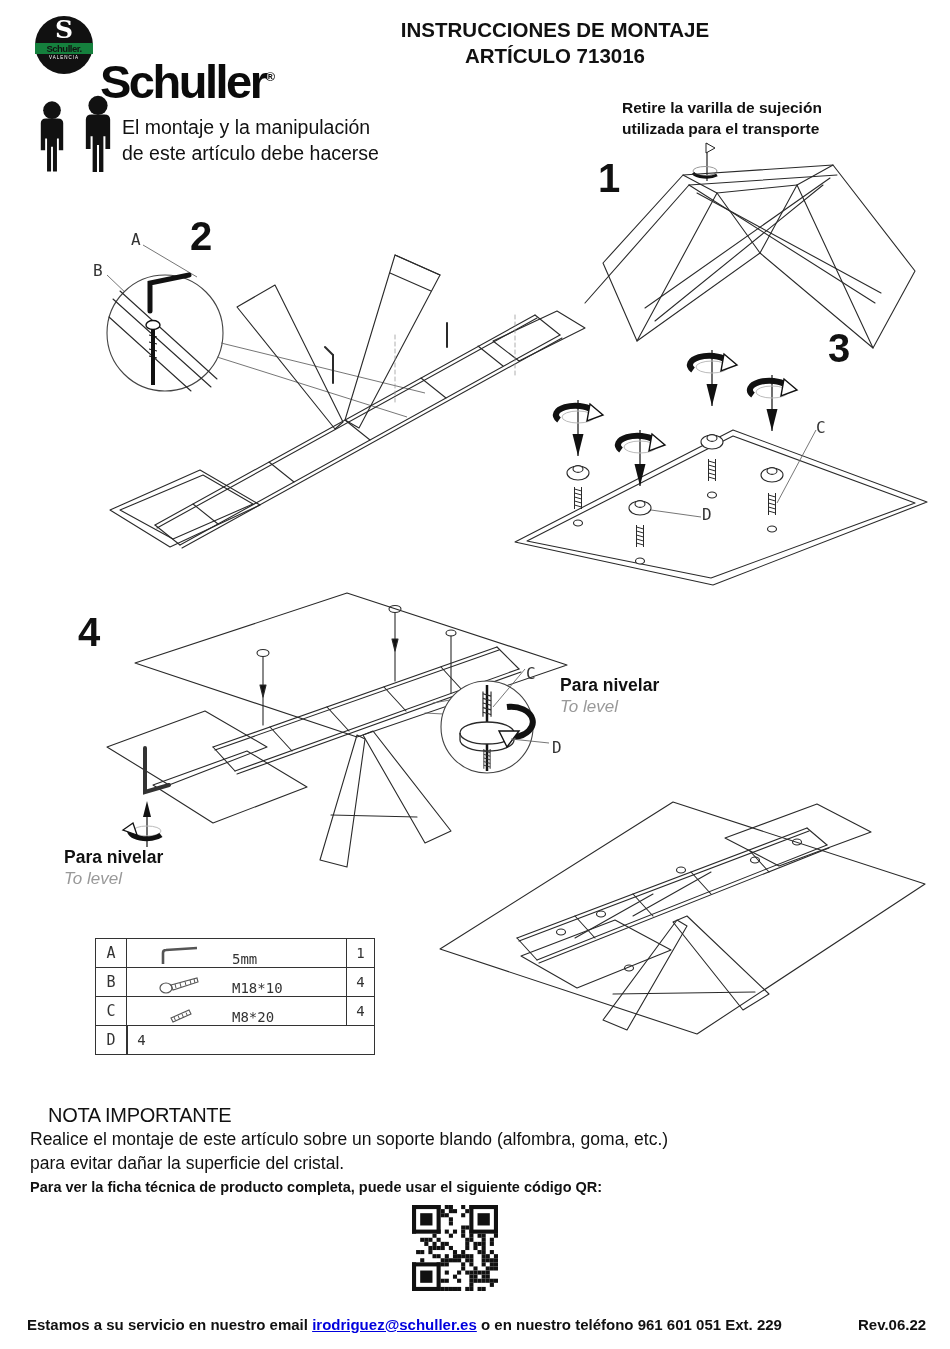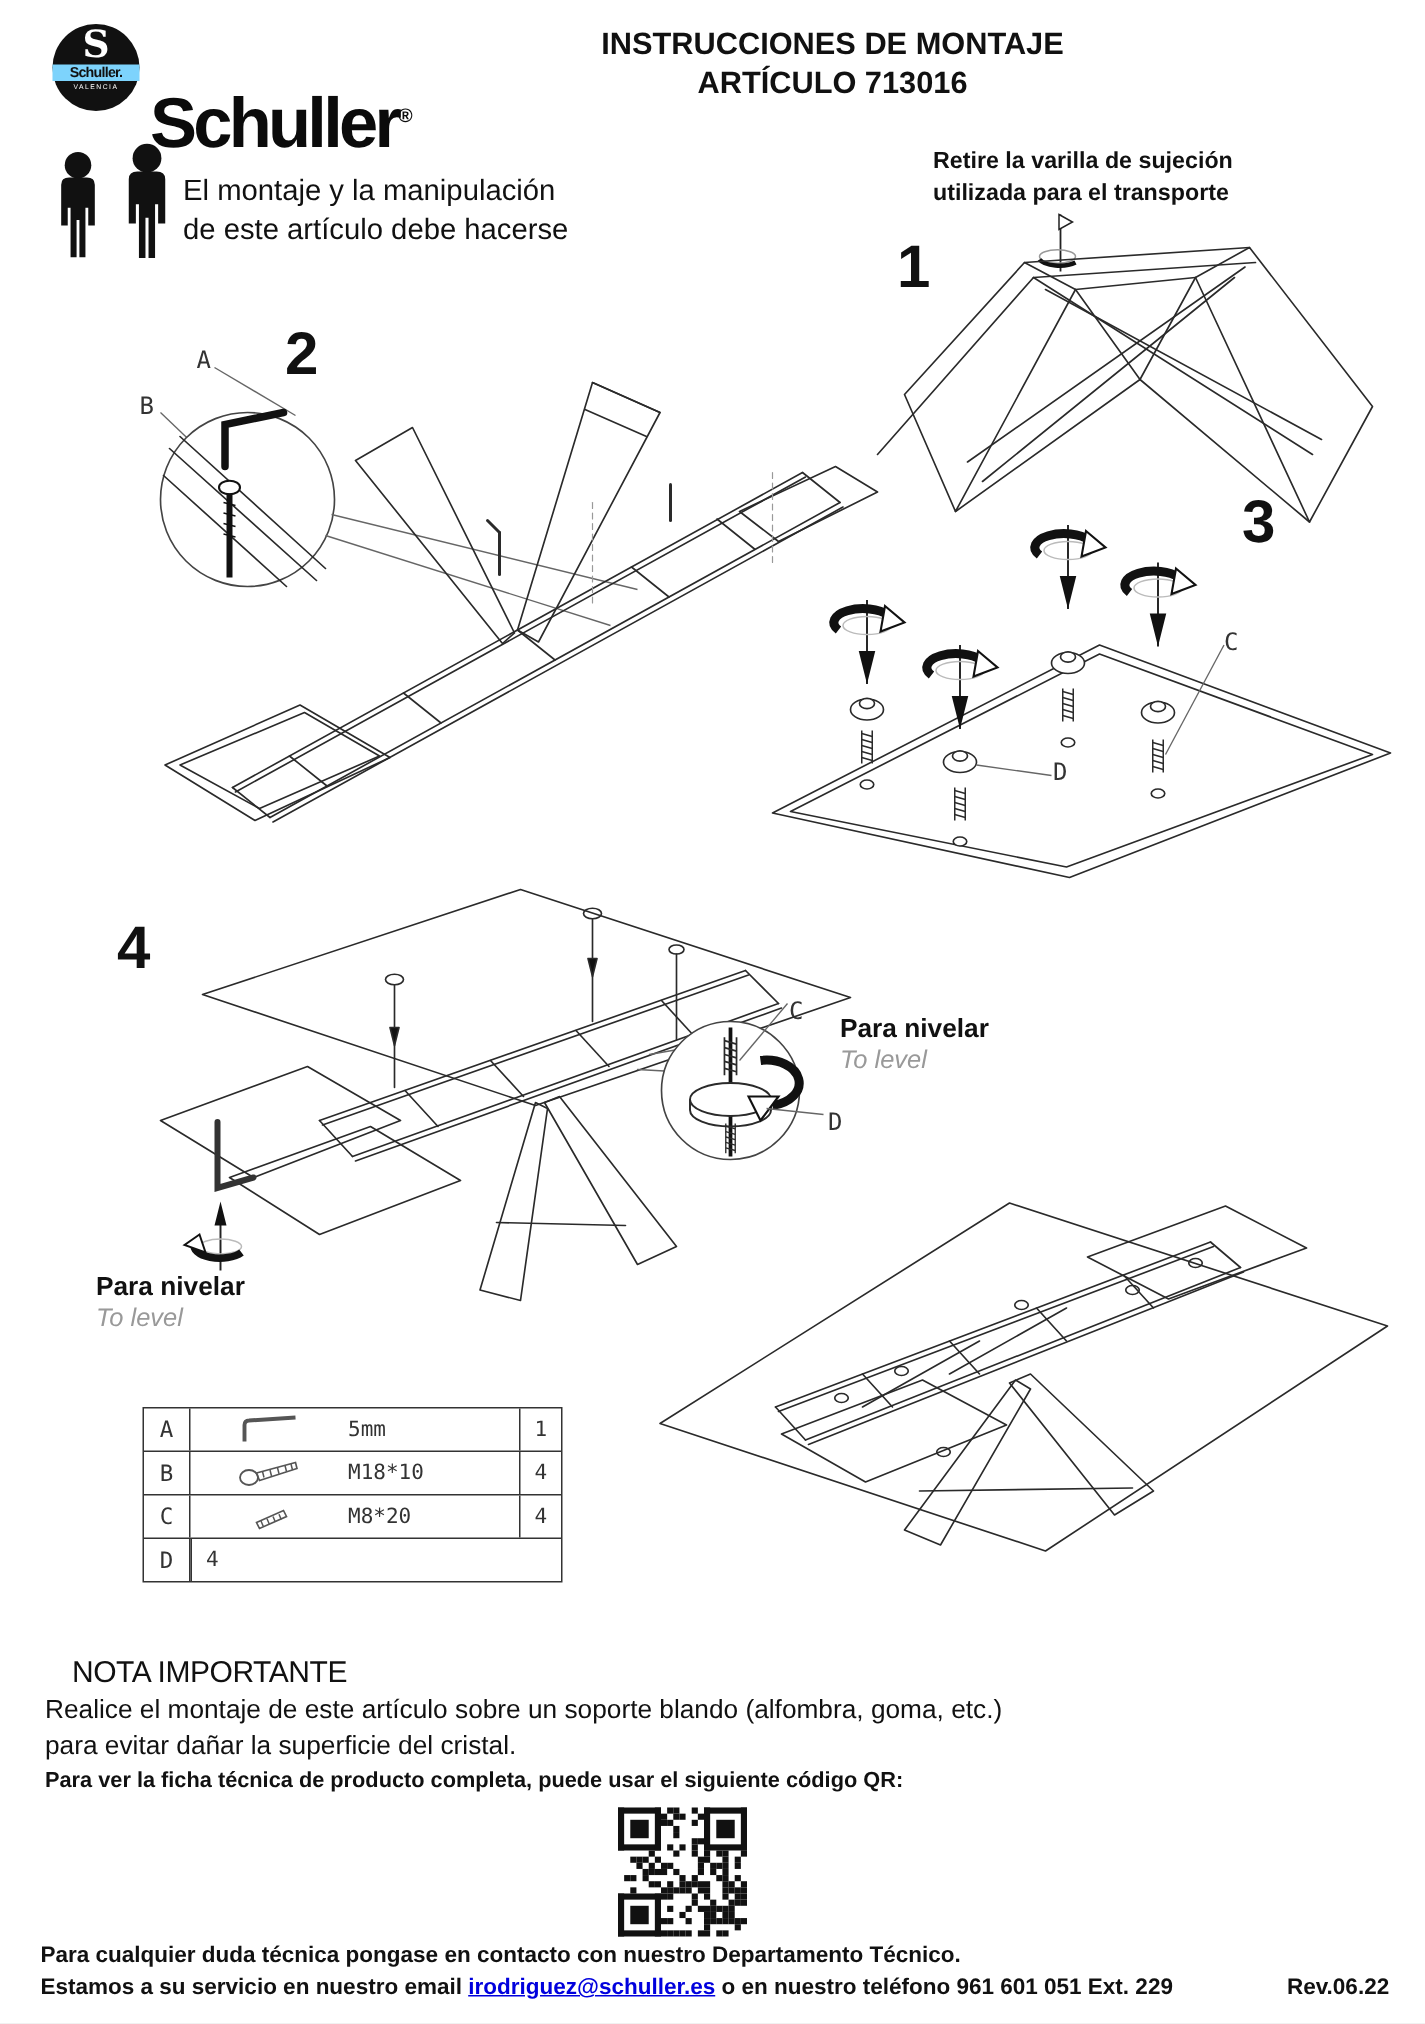--- a/index.html
+++ b/index.html
@@ -7,21 +7,21 @@
         font-family:"Liberation Sans",sans-serif;color:#111;overflow:hidden;}
   .abs{position:absolute;}
   svg{display:block;overflow:visible;}
   .stroke{fill:none;stroke:#2a2a2a;stroke-width:1.1;stroke-linejoin:round;stroke-linecap:round;}
   .leader{fill:none;stroke:#666;stroke-width:0.9;}
 
   
   .logo-badge{left:35px;top:16px;width:58px;height:58px;border-radius:50%;background:#111;
               display:flex;flex-direction:column;align-items:center;justify-content:flex-start;}
   .logo-s{color:#fff;font-family:"DejaVu Serif",serif;font-weight:700;font-size:25px;line-height:27px;}
-  .logo-band{background:#7dd3fc;color:#111;font-weight:700;font-size:9.5px;line-height:11px;
+  .logo-band{background:#15803d;color:#111;font-weight:700;font-size:9.5px;line-height:11px;
              width:100%;text-align:center;letter-spacing:-0.5px;}
   .logo-sub{color:#fff;font-size:4.5px;letter-spacing:1px;line-height:8px;}
   .wordmark{left:100px;top:12px;font-size:47px;font-weight:800;letter-spacing:-2.5px;color:#0b0b0b;margin-top:42px;}
   .wordmark sup{font-size:13px;letter-spacing:0;}
   .doc-title{left:320px;top:17px;width:470px;text-align:center;font-size:20.5px;font-weight:700;line-height:26px;}
 
   
   .persons-text{left:122px;top:103px;font-size:19.5px;line-height:26px;margin-top:11px;}
   .persons-text .b{font-weight:700;}
 
@@ -33,21 +33,21 @@
 
   .level-note .es{font-size:17.5px;font-weight:700;color:#111;line-height:22px;}
   .level-note .en{font-size:17px;font-style:italic;color:#999;line-height:22px;}
 
   
   .parts{left:95px;top:938px;width:278px;border:1.4px solid #333;}
   .parts .row{display:flex;height:28px;border-bottom:1.4px solid #333;align-items:center;}
   .parts .row:last-child{border-bottom:none;}
   .parts .c-id{width:30px;border-right:1.4px solid #333;height:100%;display:flex;align-items:center;
                justify-content:center;font-size:15px;}
-  .parts .c-mid{flex:1;height:100%;display:flex;align-items:center;}
+  .parts .c-mid{flex:1;height:100%;display:flex;align-items:flex-end;}
   .parts .c-icon{width:105px;display:flex;justify-content:center;}
   .parts .c-size{font-size:14px;}
   .parts .c-qty{width:27px;border-left:1.4px solid #333;height:100%;display:flex;align-items:center;
                 justify-content:center;font-size:14px;}
 
   .nota-title{left:48px;top:1104px;font-size:20px;font-weight:400;letter-spacing:-0.3px;}
   .nota-line{left:30px;font-size:17.5px;}
   .nota-qr-line{left:30px;top:1179px;font-size:14.5px;font-weight:700;}
 
   .footer-line{left:27px;font-size:15px;font-weight:700;}
@@ -530,19 +530,18 @@
       <rect x="32" y="80" width="4" height="4" fill="#111"></rect>
       <rect x="36" y="80" width="4" height="4" fill="#111"></rect>
       <rect x="40" y="80" width="4" height="4" fill="#111"></rect>
       <rect x="44" y="80" width="4" height="4" fill="#111"></rect>
       <rect x="52" y="80" width="4" height="4" fill="#111"></rect>
       <rect x="56" y="80" width="4" height="4" fill="#111"></rect>
       <rect x="64" y="80" width="4" height="4" fill="#111"></rect>
       <rect x="68" y="80" width="4" height="4" fill="#111"></rect>
     </svg>
 
-  <div class="abs footer-line" style="top:1295px;">Para cualquier duda técnica pongase en contacto con nuestro Departamento Técnico.</div>
   <div class="abs footer-line" style="top:1316px;">
     <span>Estamos a su servicio en nuestro email </span><a href="#">irodriguez@schuller.es</a><span> o en nuestro teléfono 961 601 051  Ext. 229</span>
   </div>
   <div class="abs rev">Rev.06.22</div>
 
 </div>
 
 </body></html>

